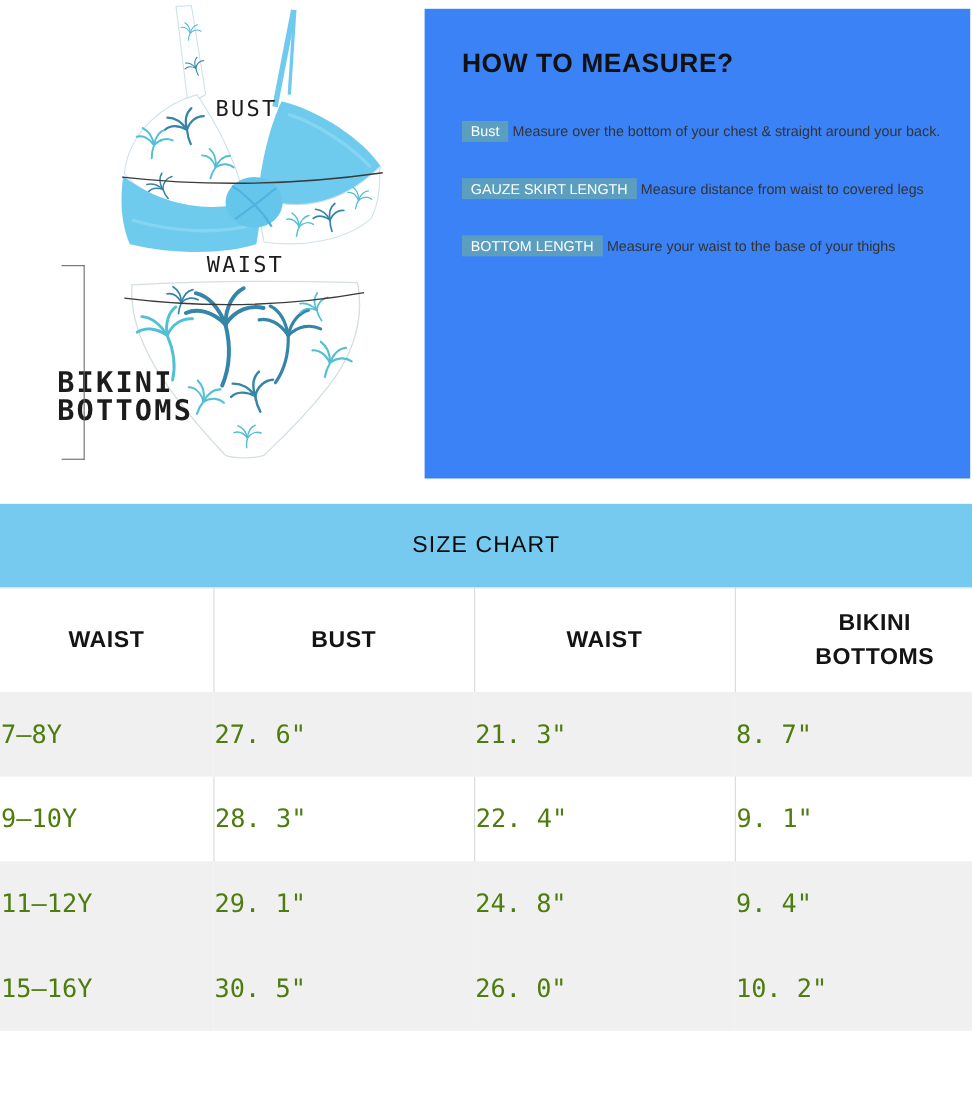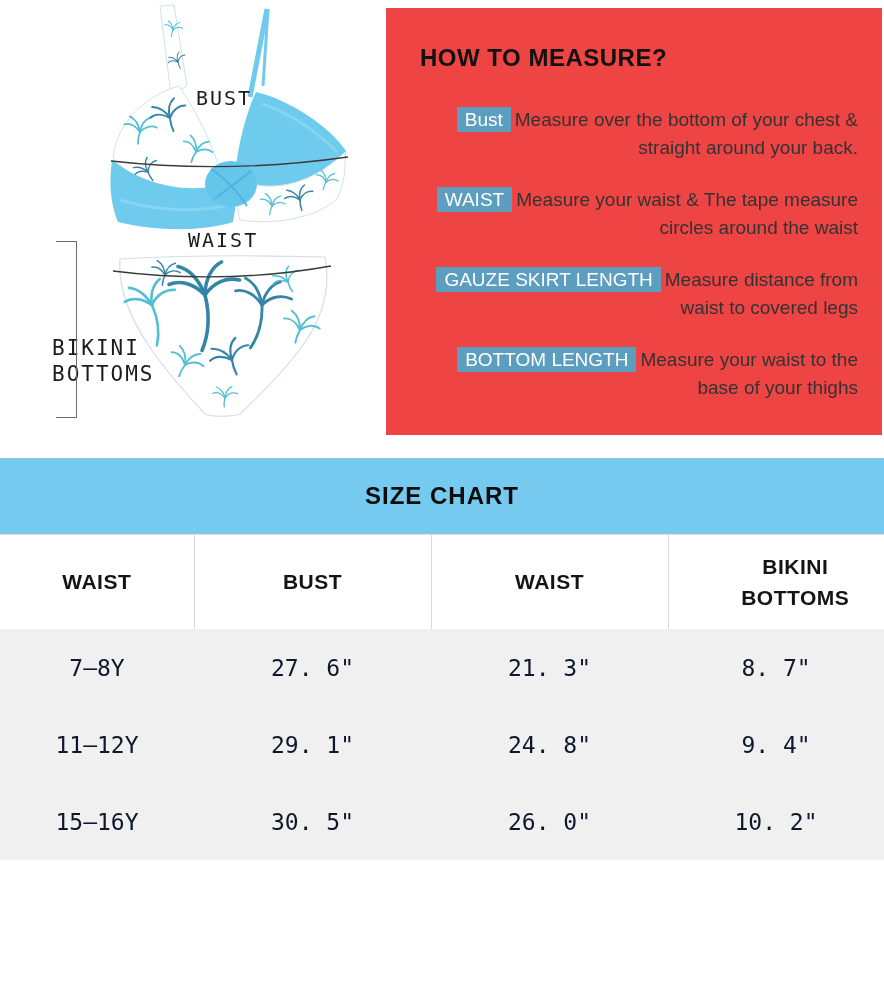--- a/index.html
+++ b/index.html
@@ -6,44 +6,44 @@
   .page{position:relative;width:884px;height:1000px;overflow:hidden;background:#fff;
         font-family:"Liberation Sans",sans-serif;}
 
   
   .figure{position:absolute;left:0;top:0;width:390px;height:446px;}
   .figure svg{position:absolute;left:0;top:0;}
   .fig-label{position:absolute;color:#1c1c1c;
              font-family:"DejaVu Sans Mono",monospace;letter-spacing:2px;}
   .lbl-bust{left:196px;top:86px;font-size:20px;}
   .lbl-waist{left:188px;top:228px;font-size:20px;}
-  .lbl-bottoms{left:52px;top:335px;font-size:21px;line-height:26px;letter-spacing:2px;}
+  .lbl-bottoms{left:52px;top:335px;font-size:26px;line-height:26px;letter-spacing:2px;font-weight:bold;}
   .lbl-bottoms span{display:block;}
   .bracket-v{position:absolute;left:76px;top:241px;width:1px;height:177px;background:#6b6b6b;}
   .bracket-t{position:absolute;left:56px;top:241px;width:21px;height:1px;background:#6b6b6b;}
   .bracket-b{position:absolute;left:56px;top:417px;width:21px;height:1px;background:#6b6b6b;}
 
   
-  .panel{position:absolute;left:386px;top:8px;width:496px;height:427px;background:#ef4444;
+  .panel{position:absolute;left:386px;top:8px;width:496px;height:427px;background:#3b82f6;
          box-sizing:border-box;padding:36px 24px 16px 34px;}
   .panel h2{margin:0 0 34px 0;font-size:24px;font-weight:bold;color:#111;letter-spacing:.5px;}
-  .mi{margin:0 0 24px 0;font-size:19px;line-height:28px;color:#333;text-align:right;}
+  .mi{margin:0 0 24px 0;font-size:13px;line-height:28px;color:#333;}
   .hl{background:#5C9EC0;color:#fff;padding:2px 8px;margin-right:4px;}
 
   
   .band{position:absolute;left:0;top:458px;width:884px;height:76px;background:#77CAEF;
         display:flex;align-items:center;justify-content:center;}
-  .band span{font-size:24px;font-weight:bold;color:#0c0c0c;letter-spacing:1px;}
+  .band span{font-size:21px;font-weight:normal;color:#0c0c0c;letter-spacing:1px;}
   .tablewrap{position:absolute;left:0;top:534px;width:884px;}
   table.sc{border-collapse:collapse;width:884px;table-layout:fixed;border-top:1px solid #e4e4e4;}
   table.sc col.c0{width:194px;} table.sc col.c1{width:237px;}
   table.sc col.c2{width:237px;} table.sc col.c3{width:216px;}
   table.sc th{height:92px;font-size:21px;font-weight:bold;color:#141414;text-align:center;
               letter-spacing:.5px;vertical-align:middle;}
-  table.sc td{height:75px;text-align:center;vertical-align:middle;color:#0f172a;
+  table.sc td{height:75px;text-align:left;vertical-align:middle;color:#4d7c0f;
               font-family:"DejaVu Sans Mono",monospace;font-size:23px;}
   thead th:not(:last-child),
   tbody tr.plain td:not(:last-child){border-right:1px solid #d9d9d9;}
   tbody tr.stripe{background:#f0f0f0;}
   .wrapcell{display:inline-block;width:118px;line-height:1.5;margin-left:38px;}
 </style>
 </head>
 <body>
 
 <div class="page">
@@ -125,21 +125,20 @@
     <div class="bracket-v"></div>
     <div class="bracket-t"></div>
     <div class="bracket-b"></div>
   </section>
 
   <section class="panel">
     <h2>HOW TO MEASURE?</h2>
 
     <p class="mi"><span class="hl">Bust</span><span>Measure over the bottom of your chest &amp; straight around your back.</span></p>
 
-    <p class="mi"><span class="hl">WAIST</span><span>Measure your waist &amp; The tape measure circles around the waist</span></p>
 
     <p class="mi"><span class="hl">GAUZE SKIRT LENGTH</span><span>Measure distance from waist to covered legs</span></p>
 
     <p class="mi"><span class="hl">BOTTOM LENGTH</span><span>Measure your waist to the base of your thighs</span></p>
   </section>
 
   <div class="band">
     <span>SIZE CHART</span>
   </div>
 
@@ -159,20 +158,26 @@
           <th><span class="wrapcell">BIKINI BOTTOMS</span></th>
         </tr>
       </thead>
       <tbody>
         <tr class="stripe">
           <td>7–8Y</td>
           <td>27. 6"</td>
           <td>21. 3"</td>
           <td>8. 7"</td>
         </tr>
+        <tr class="plain">
+          <td>9–10Y</td>
+          <td>28. 3"</td>
+          <td>22. 4"</td>
+          <td>9. 1"</td>
+        </tr>
         <tr class="stripe">
           <td>11–12Y</td>
           <td>29. 1"</td>
           <td>24. 8"</td>
           <td>9. 4"</td>
         </tr>
         <tr class="stripe">
           <td>15–16Y</td>
           <td>30. 5"</td>
           <td>26. 0"</td>

